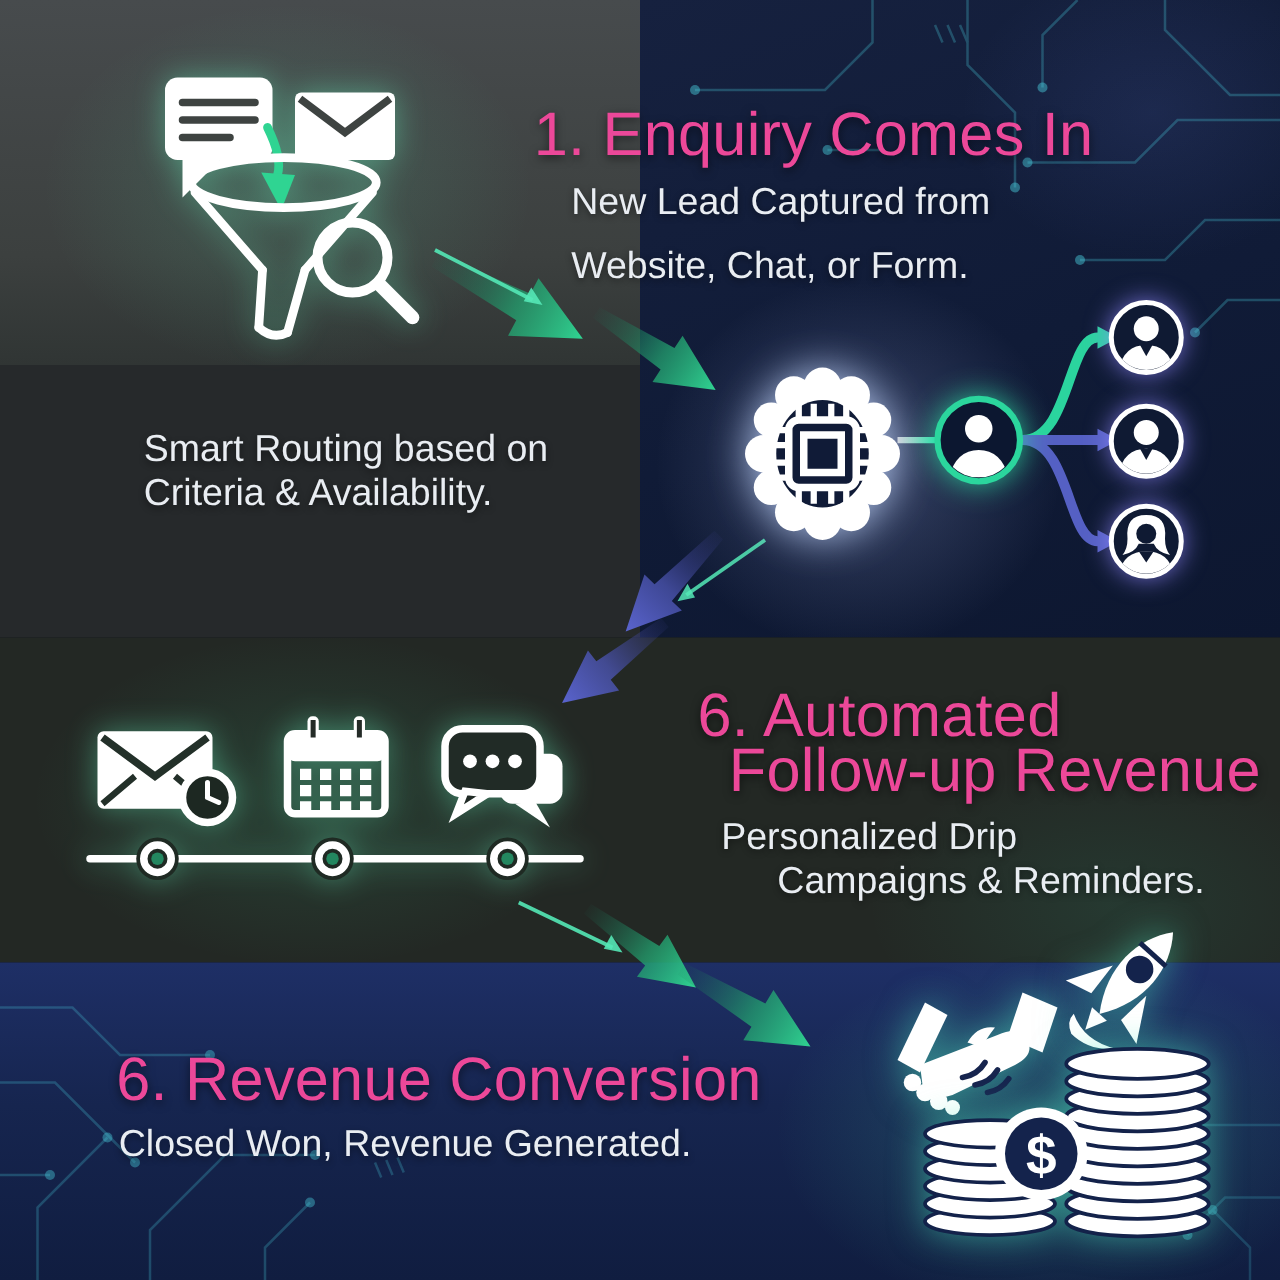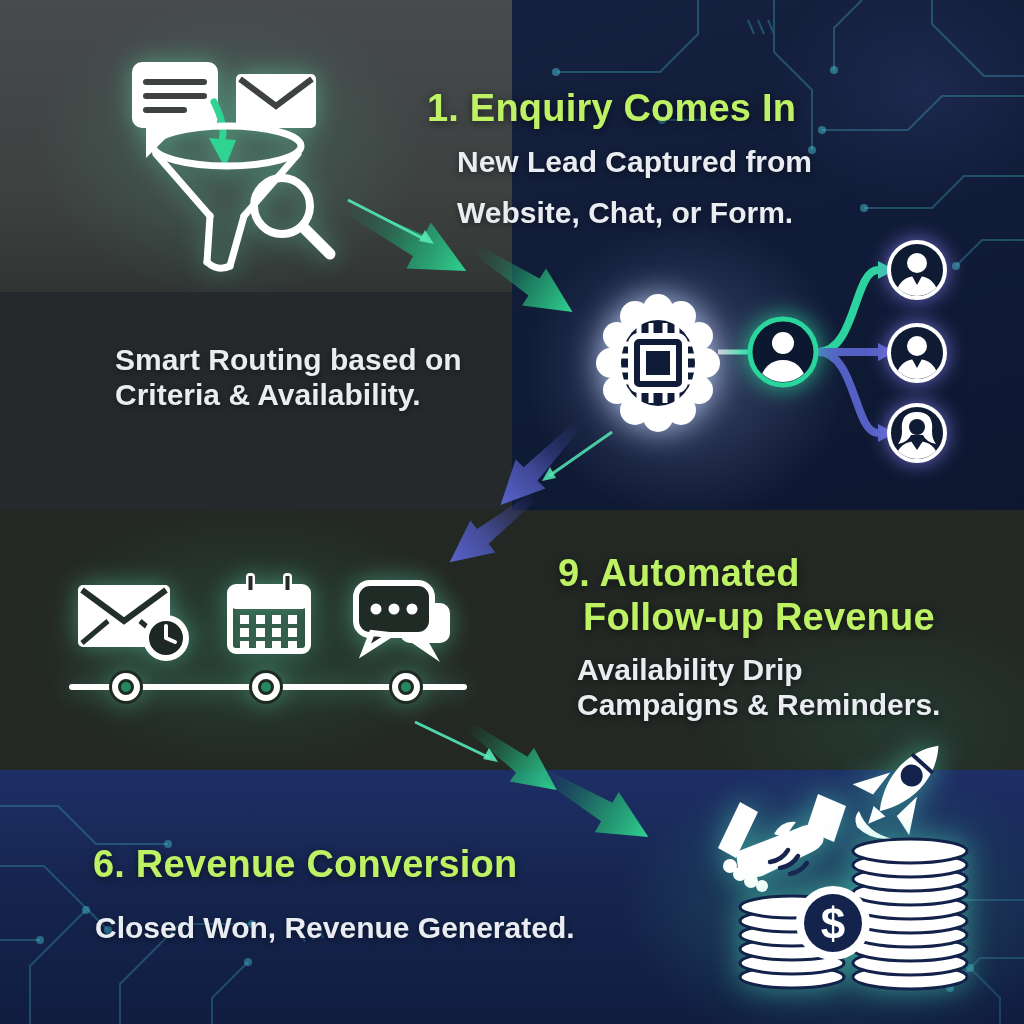--- a/index.html
+++ b/index.html
@@ -23,29 +23,29 @@
                #232824;}
   .bg-band4{left:0;top:770px;width:1024px;height:254px;
     background:radial-gradient(320px 210px at 845px 135px, rgba(80,230,190,.22), rgba(80,230,190,0) 70%),
                linear-gradient(#1e2f66 0%, #16254f 45%, #101d40 100%);}
 
   
   .s1-text{left:427px;top:86px;}
   .s2-text{left:72px;top:328px;}
   .s3-text{left:558px;top:551px;}
   .s4-text{left:93px;top:842px;}
-  .title{font-weight:700;font-size:38px;line-height:44px;color:#bef264;
+  .title{font-weight:400;font-size:49px;line-height:44px;color:#ec4899;
          letter-spacing:.2px;white-space:nowrap;text-shadow:0 2px 8px rgba(0,0,0,.55);}
-  .sub{font-weight:700;font-size:30px;line-height:35px;color:#e9edf2;
+  .sub{font-weight:400;font-size:30px;line-height:35px;color:#e9edf2;
        white-space:nowrap;text-shadow:0 2px 6px rgba(0,0,0,.45);}
   .s1-text .sub{padding-left:30px;margin-top:14px;}
   .s2-text .sub{padding-left:43px;margin-top:14px;}
   .s3-text .indent{padding-left:25px;}
   .s3-text .sub{padding-left:19px;margin-top:13px;}
-  .s4-text .sub{padding-left:2px;margin-top:24px;text-align:center;}
+  .s4-text .sub{padding-left:2px;margin-top:12px;}
   p,h2{margin:0;}
 
   
   .glow-green{filter:drop-shadow(0 0 12px rgba(110,255,200,.40));}
   .glow-white{filter:drop-shadow(0 0 16px rgba(195,215,255,.85));}
   .glow-lead{filter:drop-shadow(0 0 12px rgba(46,225,165,.8));}
   .glow-purple{filter:drop-shadow(0 0 10px rgba(145,135,255,.75));}
   .glow-teal{filter:drop-shadow(0 0 14px rgba(80,235,195,.5));}
 
   .circuit{stroke:#4ad0e0;stroke-width:2;fill:none;}
@@ -424,23 +424,23 @@
     <p class="sub">New Lead Captured from</p>
     <p class="sub" style="margin-top:16px;">Website, Chat, or Form.</p>
   </section>
 
   <section class="abs s2-text">
     <p class="sub">Smart Routing based on</p>
     <p class="sub" style="margin-top:0;">Criteria &amp; Availability.</p>
   </section>
 
   <section class="abs s3-text">
-    <h2 class="title">9. Automated</h2>
+    <h2 class="title">6. Automated</h2>
     <h2 class="title indent">Follow-up Revenue</h2>
-    <p class="sub">Availability Drip</p>
+    <p class="sub">Personalized Drip</p>
     <p class="sub" style="margin-top:0;text-align:center;">Campaigns &amp; Reminders.</p>
   </section>
 
   <section class="abs s4-text">
     <h2 class="title">6. Revenue Conversion</h2>
     <p class="sub">Closed Won, Revenue Generated.</p>
   </section>
 
 </div>
 

